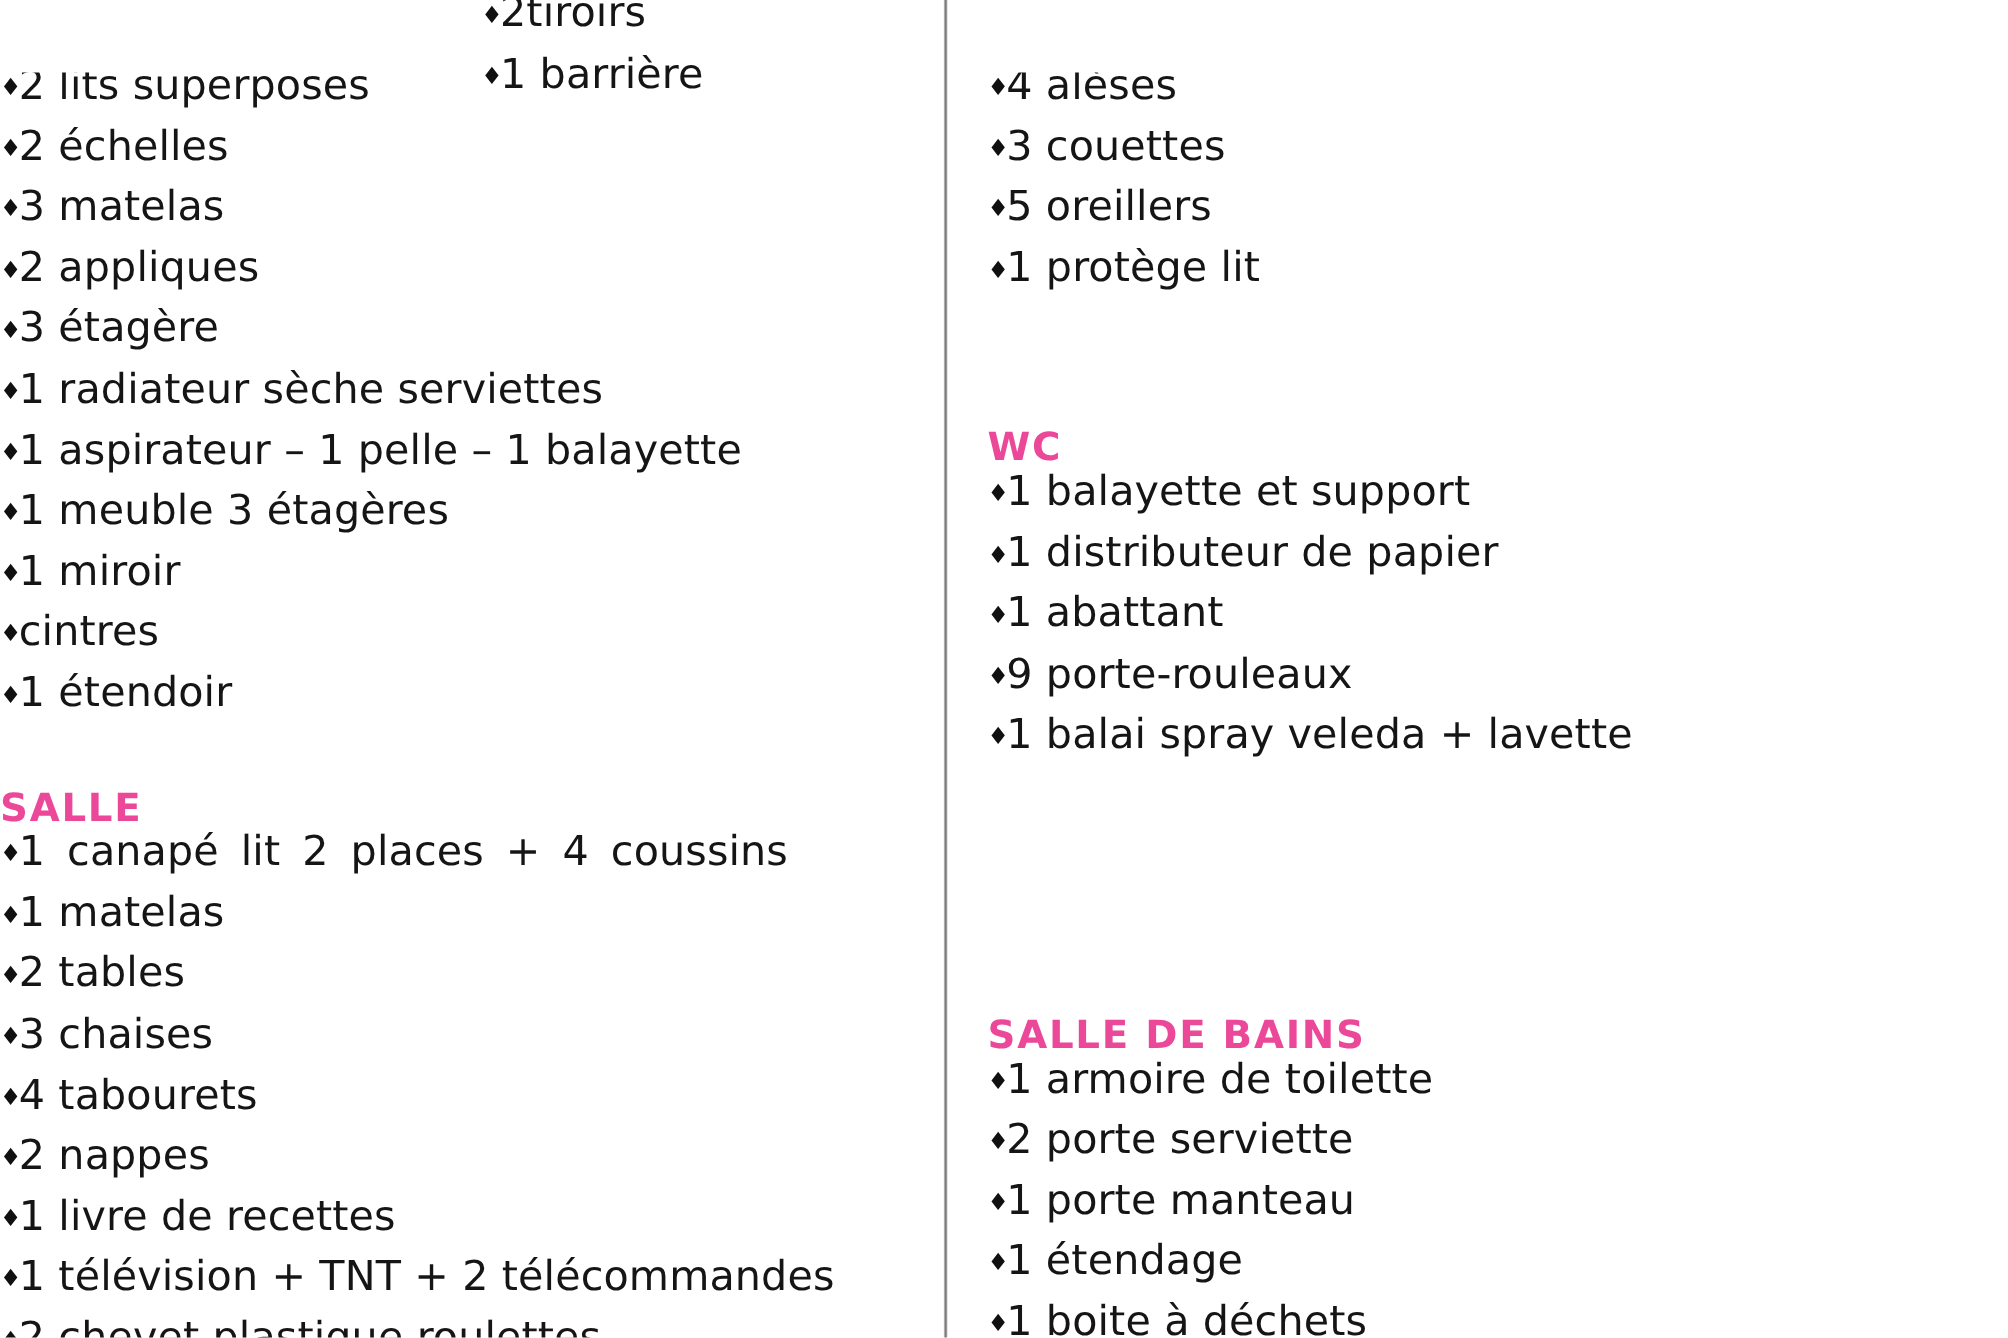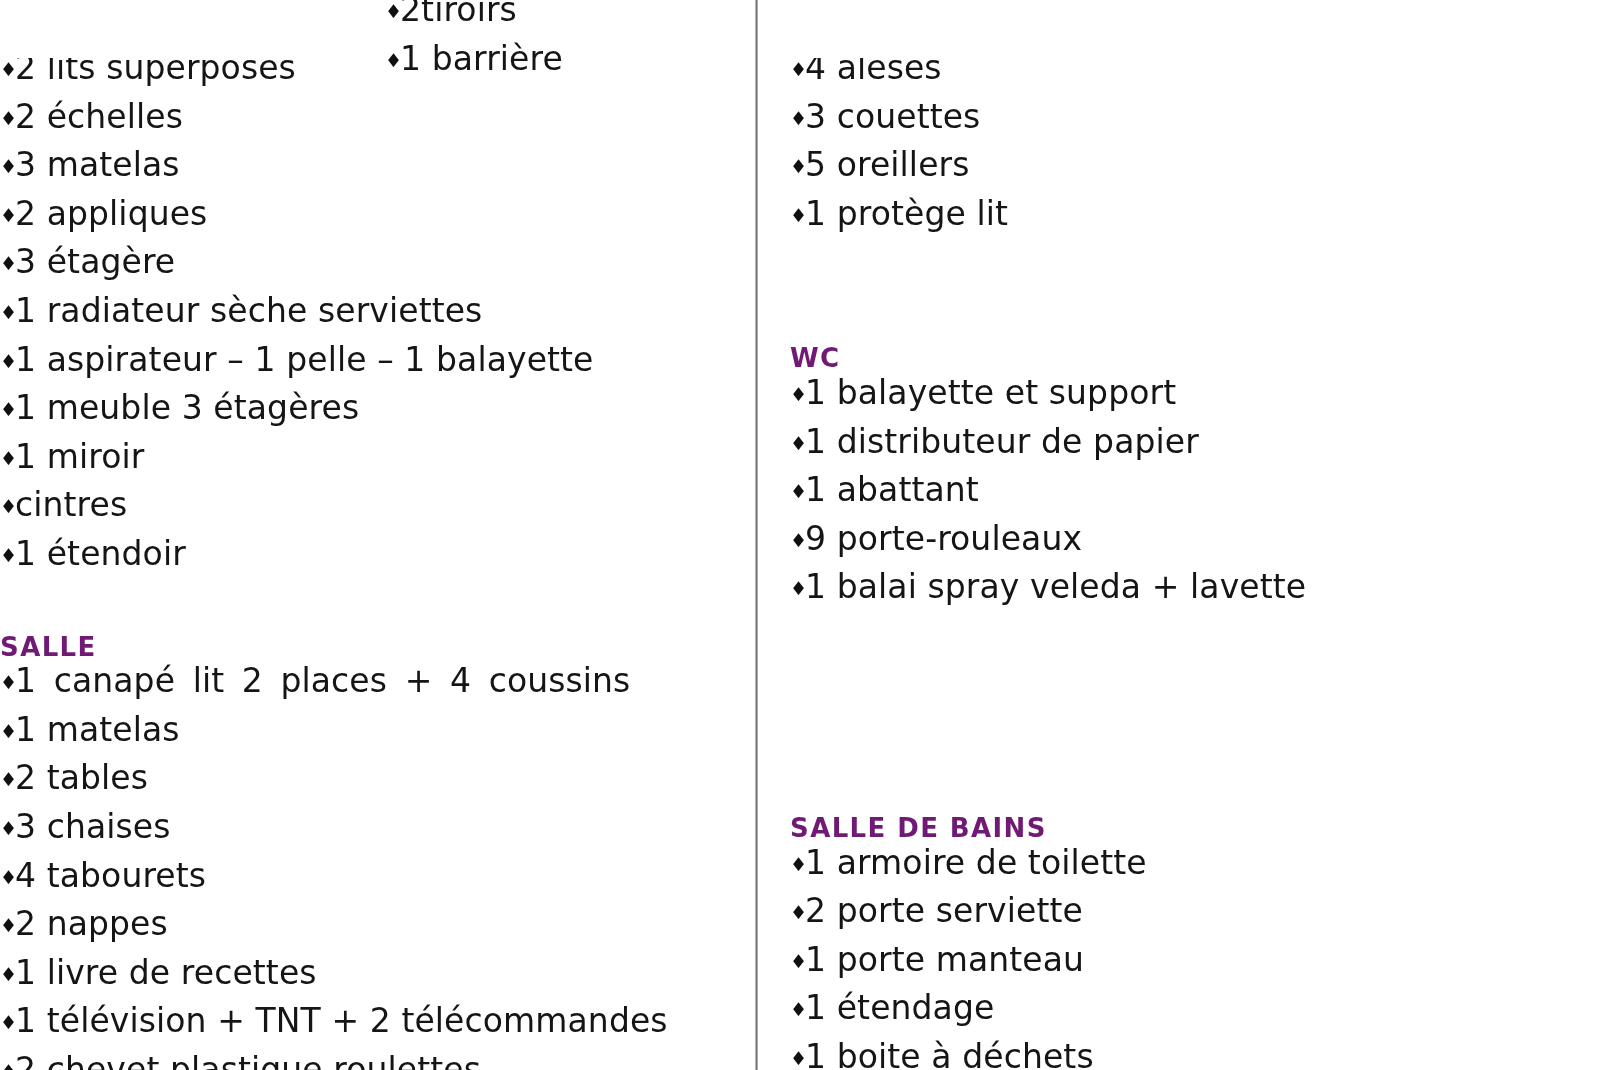--- a/index.html
+++ b/index.html
@@ -67,24 +67,24 @@
   .inv-item .txt {
     display: inline-block;
     vertical-align: baseline;
   }
 
   
   .inv-item.spaced .txt { word-spacing: 7px; }
 
   
   .section-heading {
-    font-size: 26px;
+    font-size: 31px;
     font-weight: 700;
     letter-spacing: 1.4px;
-    color: #701a75;
+    color: #ec4899;
     height: 48.6px;
     line-height: 48.6px;
     white-space: nowrap;
   }
 
   
   .gap-sm { height: 44px; }
   .gap-md { height: 96px; }
   .gap-lg { height: 192px; }
 

